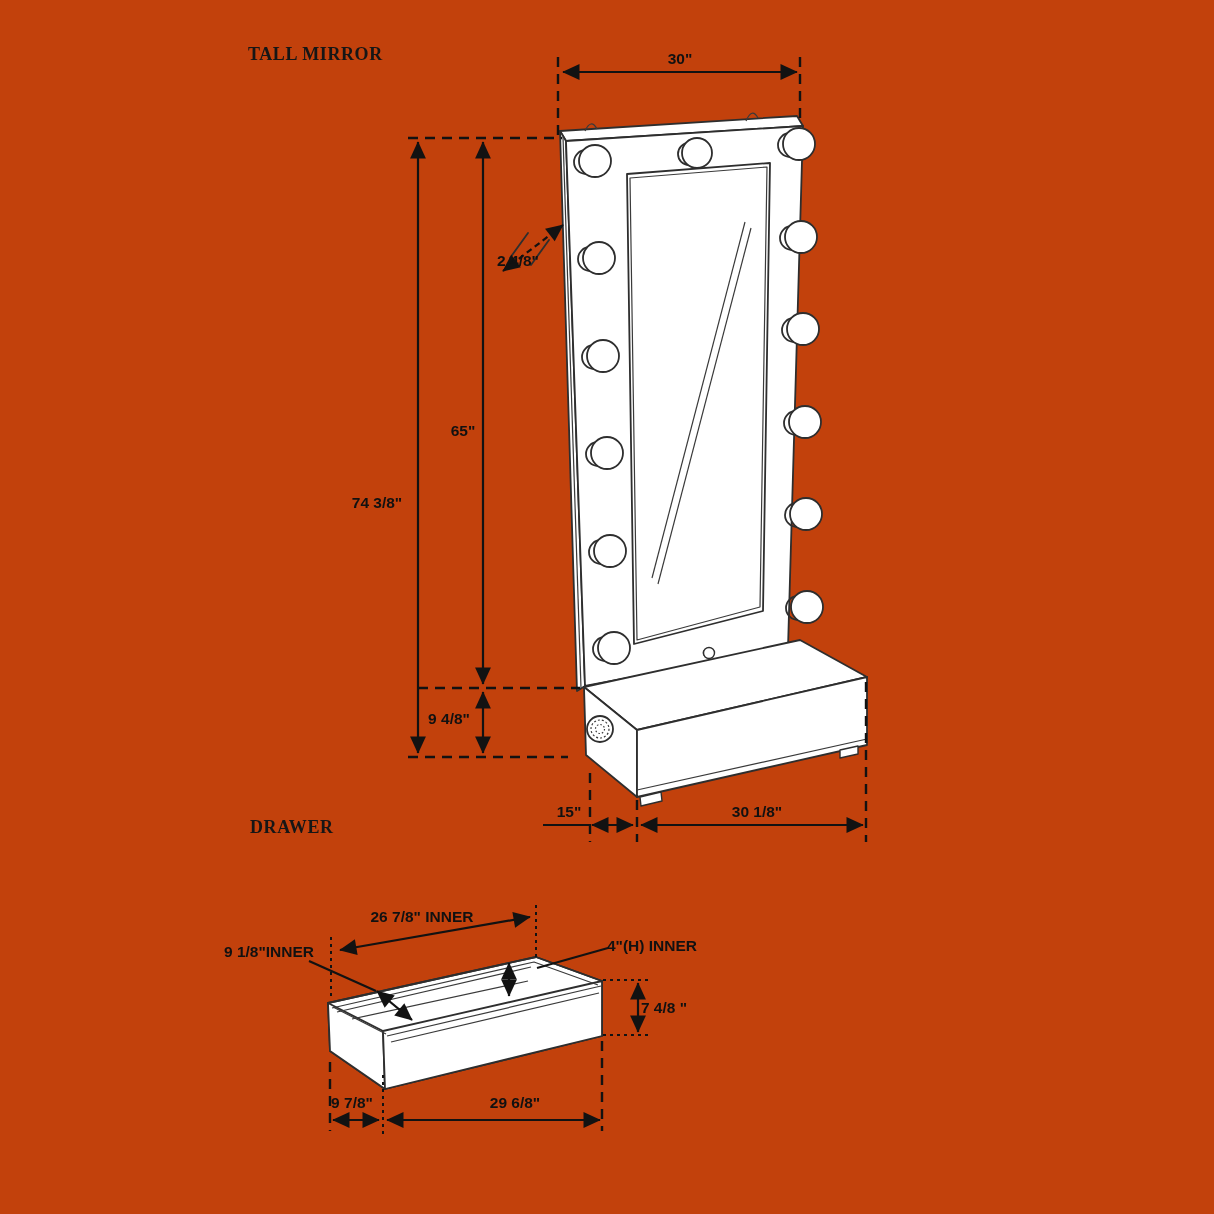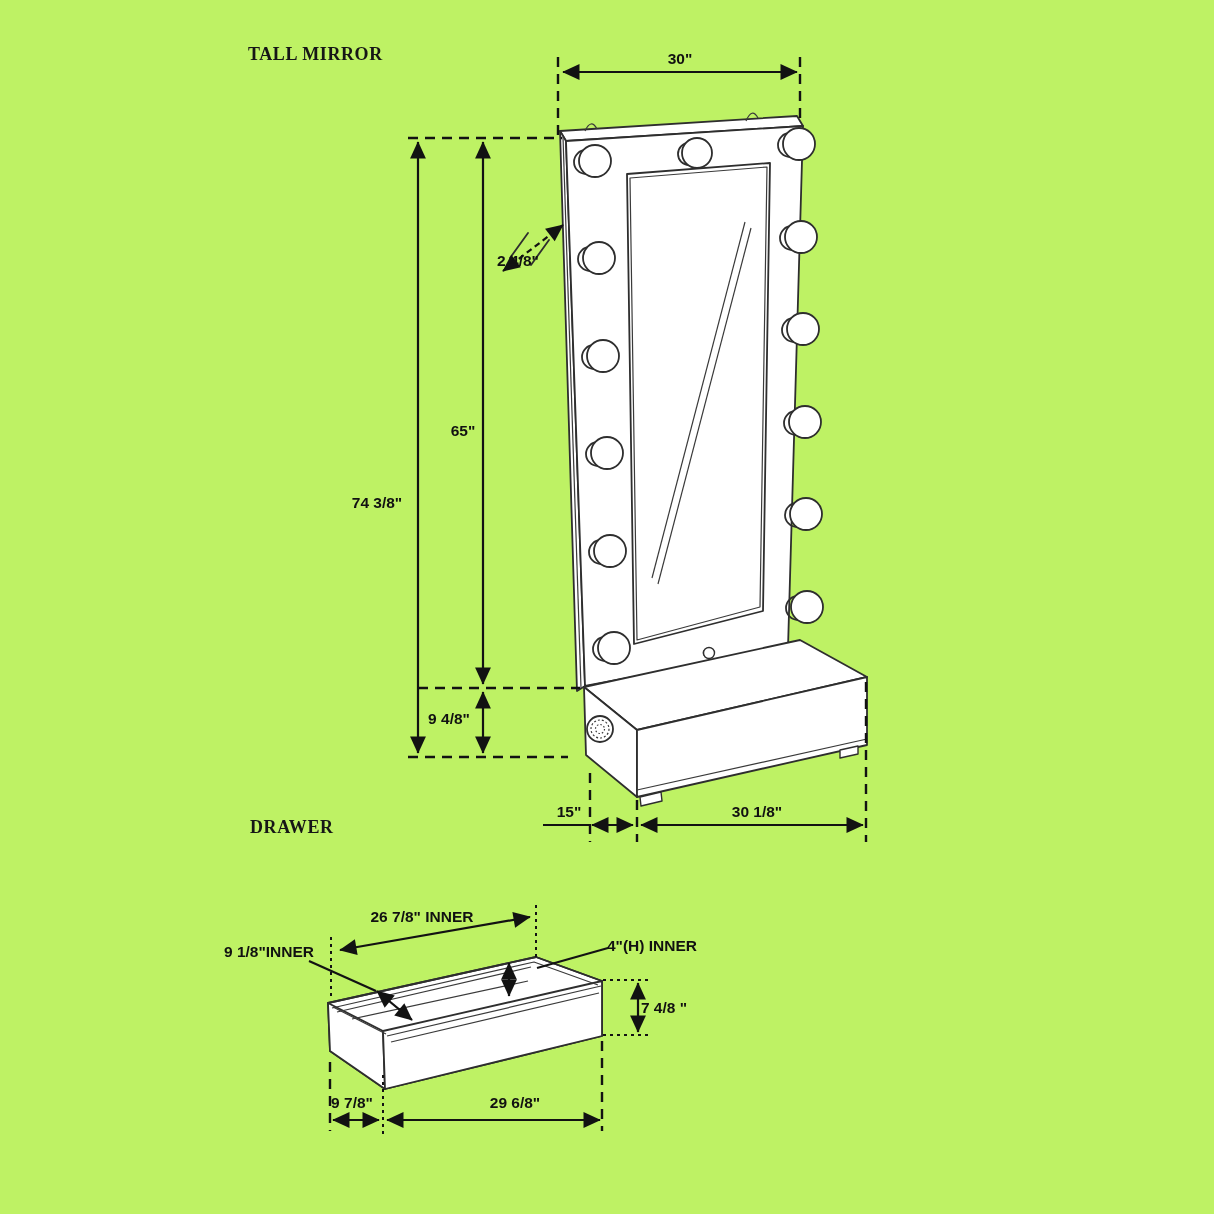--- a/index.html
+++ b/index.html
@@ -1,16 +1,16 @@
 <!DOCTYPE html>
 <html><head>
 <meta charset="utf-8">
 <style>
   html,body{margin:0;padding:0;background:#ffffff;}
-  .stage{width:1214px;height:1214px;position:relative;background:#bef264;font-family:"Liberation Sans",sans-serif;}
+  .stage{width:1214px;height:1214px;position:relative;background:#c2410c;font-family:"Liberation Sans",sans-serif;}
   svg{display:block}
   .ln{fill:none;stroke:#2e2e2e;stroke-width:1.8;stroke-linejoin:round;stroke-linecap:round}
   .ln2{fill:none;stroke:#3a3a3a;stroke-width:1.2;stroke-linejoin:round}
   .fw{fill:#ffffff;stroke:#2e2e2e;stroke-width:1.8;stroke-linejoin:round}
   .dim{stroke:#121212;stroke-width:2.2;fill:none}
   .dsh{stroke:#121212;stroke-width:2.4;stroke-dasharray:10 7;fill:none}
   .dot{stroke:#121212;stroke-width:2;stroke-dasharray:3 4;fill:none}
   .txt{font:bold 15.5px "Liberation Sans",sans-serif;fill:#111;}
   .ttl{font:bold 18px "Liberation Serif",serif;fill:#161616;letter-spacing:.6px;}
 </style>

